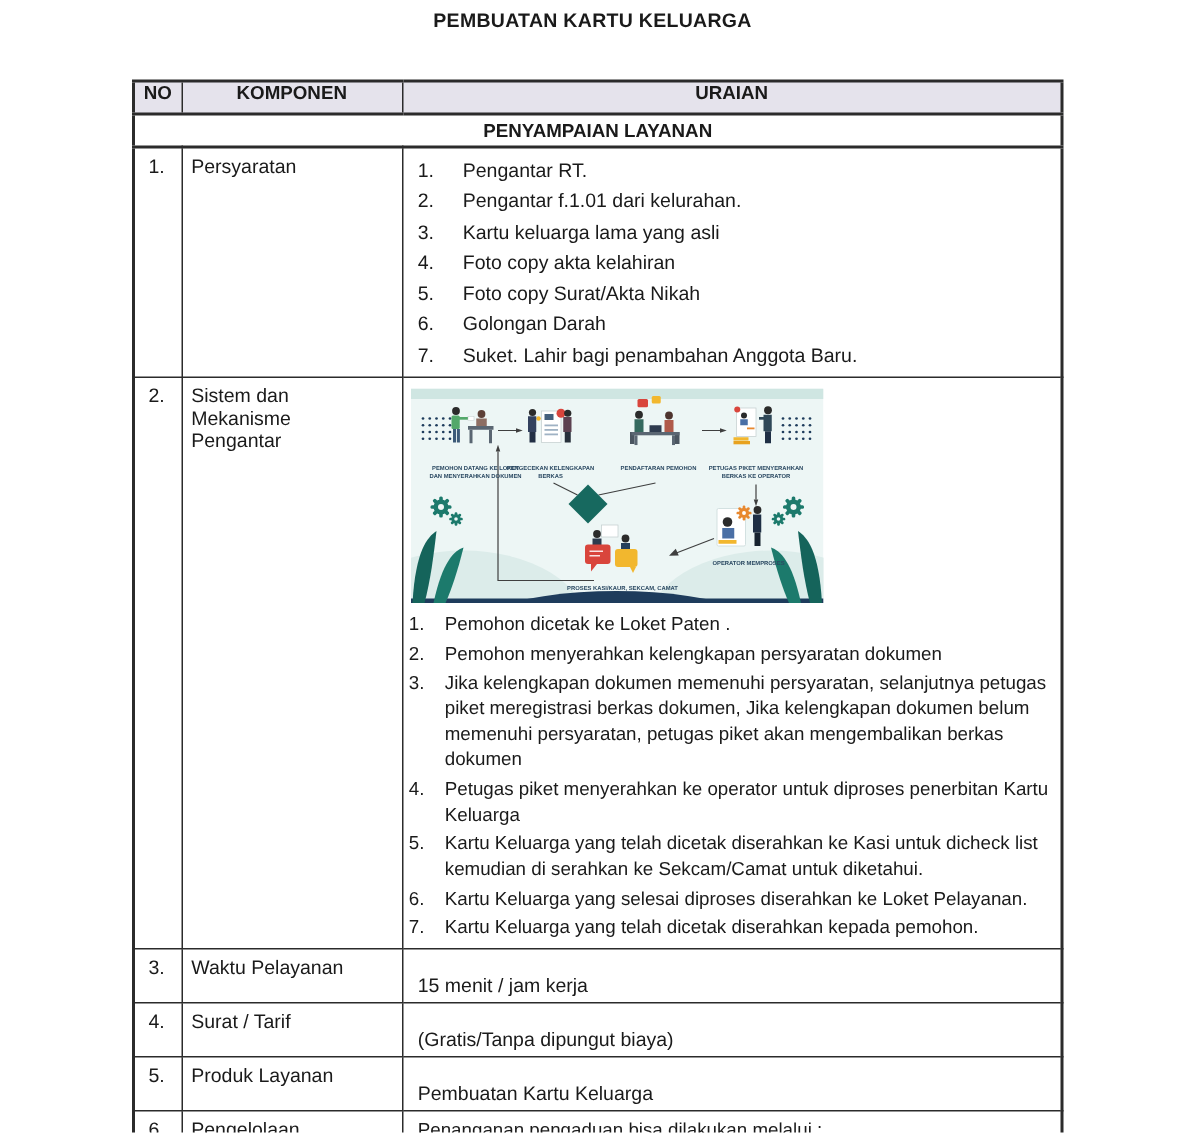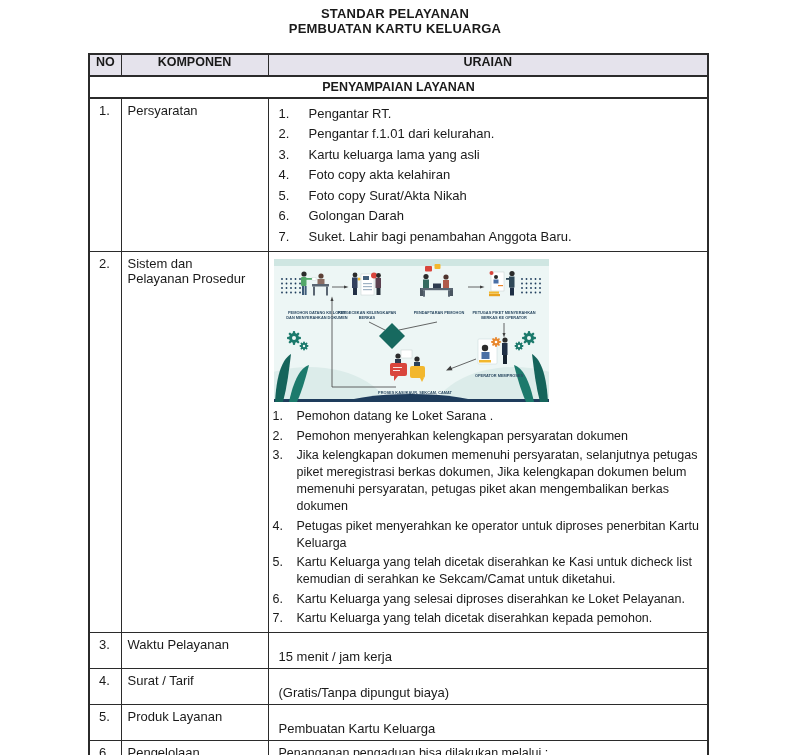--- a/index.html
+++ b/index.html
@@ -43,21 +43,20 @@
   .r6lines{font-size:12.5px;line-height:16px;padding-top:2px;}
   .r6lines div:nth-of-type(2),
   .r6lines div:nth-of-type(3){padding-left:7px;margin:3px 14px;}
   svg text{font-family:"Liberation Sans", sans-serif;font-weight:bold;fill:var(--label,#2c4a63);}
   svg .lbl{font-size:3.9px;text-anchor:middle;}
 </style>
 </head>
 <body>
 
 <div class="title">
-  <div>STANDAR PELAYANAN</div>
   <div>PEMBUATAN KARTU KELUARGA</div>
 </div>
 
 <table class="doc">
   <colgroup>
       <col class="c-no">
       <col class="c-komp">
       <col class="c-ur">
     </colgroup>
   <thead>
@@ -111,21 +110,21 @@
             <div class="oli">
               <span class="num">7.</span>
               <span class="txt">Suket. Lahir bagi penambahan Anggota Baru.</span>
             </div>
           </div>
       </td>
     </tr>
 
     <tr style="height:370px">
       <td class="no">2.</td>
-      <td class="komp">Sistem dan Pelayanan Prosedur</td>
+      <td class="komp">Sistem dan Mekanisme Pengantar</td>
       <td class="ur ur-proc">
         <div class="illu-wrap">
           <svg width="275" height="143" viewBox="0 0 275 143">
             <rect x="0" y="0" width="275" height="143" fill="var(--illu-bg)"></rect>
             <rect x="0" y="0" width="275" height="7" fill="var(--illu-strip)"></rect>
 
             <g fill="var(--mint)">
               <ellipse cx="35" cy="158" rx="82" ry="50"></ellipse>
               <ellipse cx="240" cy="158" rx="82" ry="50"></ellipse>
             </g>
@@ -346,21 +345,21 @@
               <text class="lbl" x="230" y="59.5">BERKAS KE OPERATOR</text>
               <text class="lbl" x="225" y="117.5">OPERATOR MEMPROSES</text>
               <text class="lbl" x="141" y="134.5">PROSES KASI/KAUR, SEKCAM, CAMAT</text>
             </g>
           </svg>
         </div>
         <div class="olist tight">
 
             <div class="oli">
               <span class="num">1.</span>
-              <span class="txt">Pemohon datang ke Loket Sarana .</span>
+              <span class="txt">Pemohon dicetak ke Loket Paten .</span>
             </div>
 
             <div class="oli">
               <span class="num">2.</span>
               <span class="txt">Pemohon menyerahkan kelengkapan persyaratan dokumen</span>
             </div>
 
             <div class="oli">
               <span class="num">3.</span>
               <span class="txt">Jika kelengkapan dokumen memenuhi persyaratan, selanjutnya petugas piket meregistrasi berkas dokumen, Jika kelengkapan dokumen belum memenuhi persyaratan, petugas piket akan mengembalikan berkas dokumen</span>

